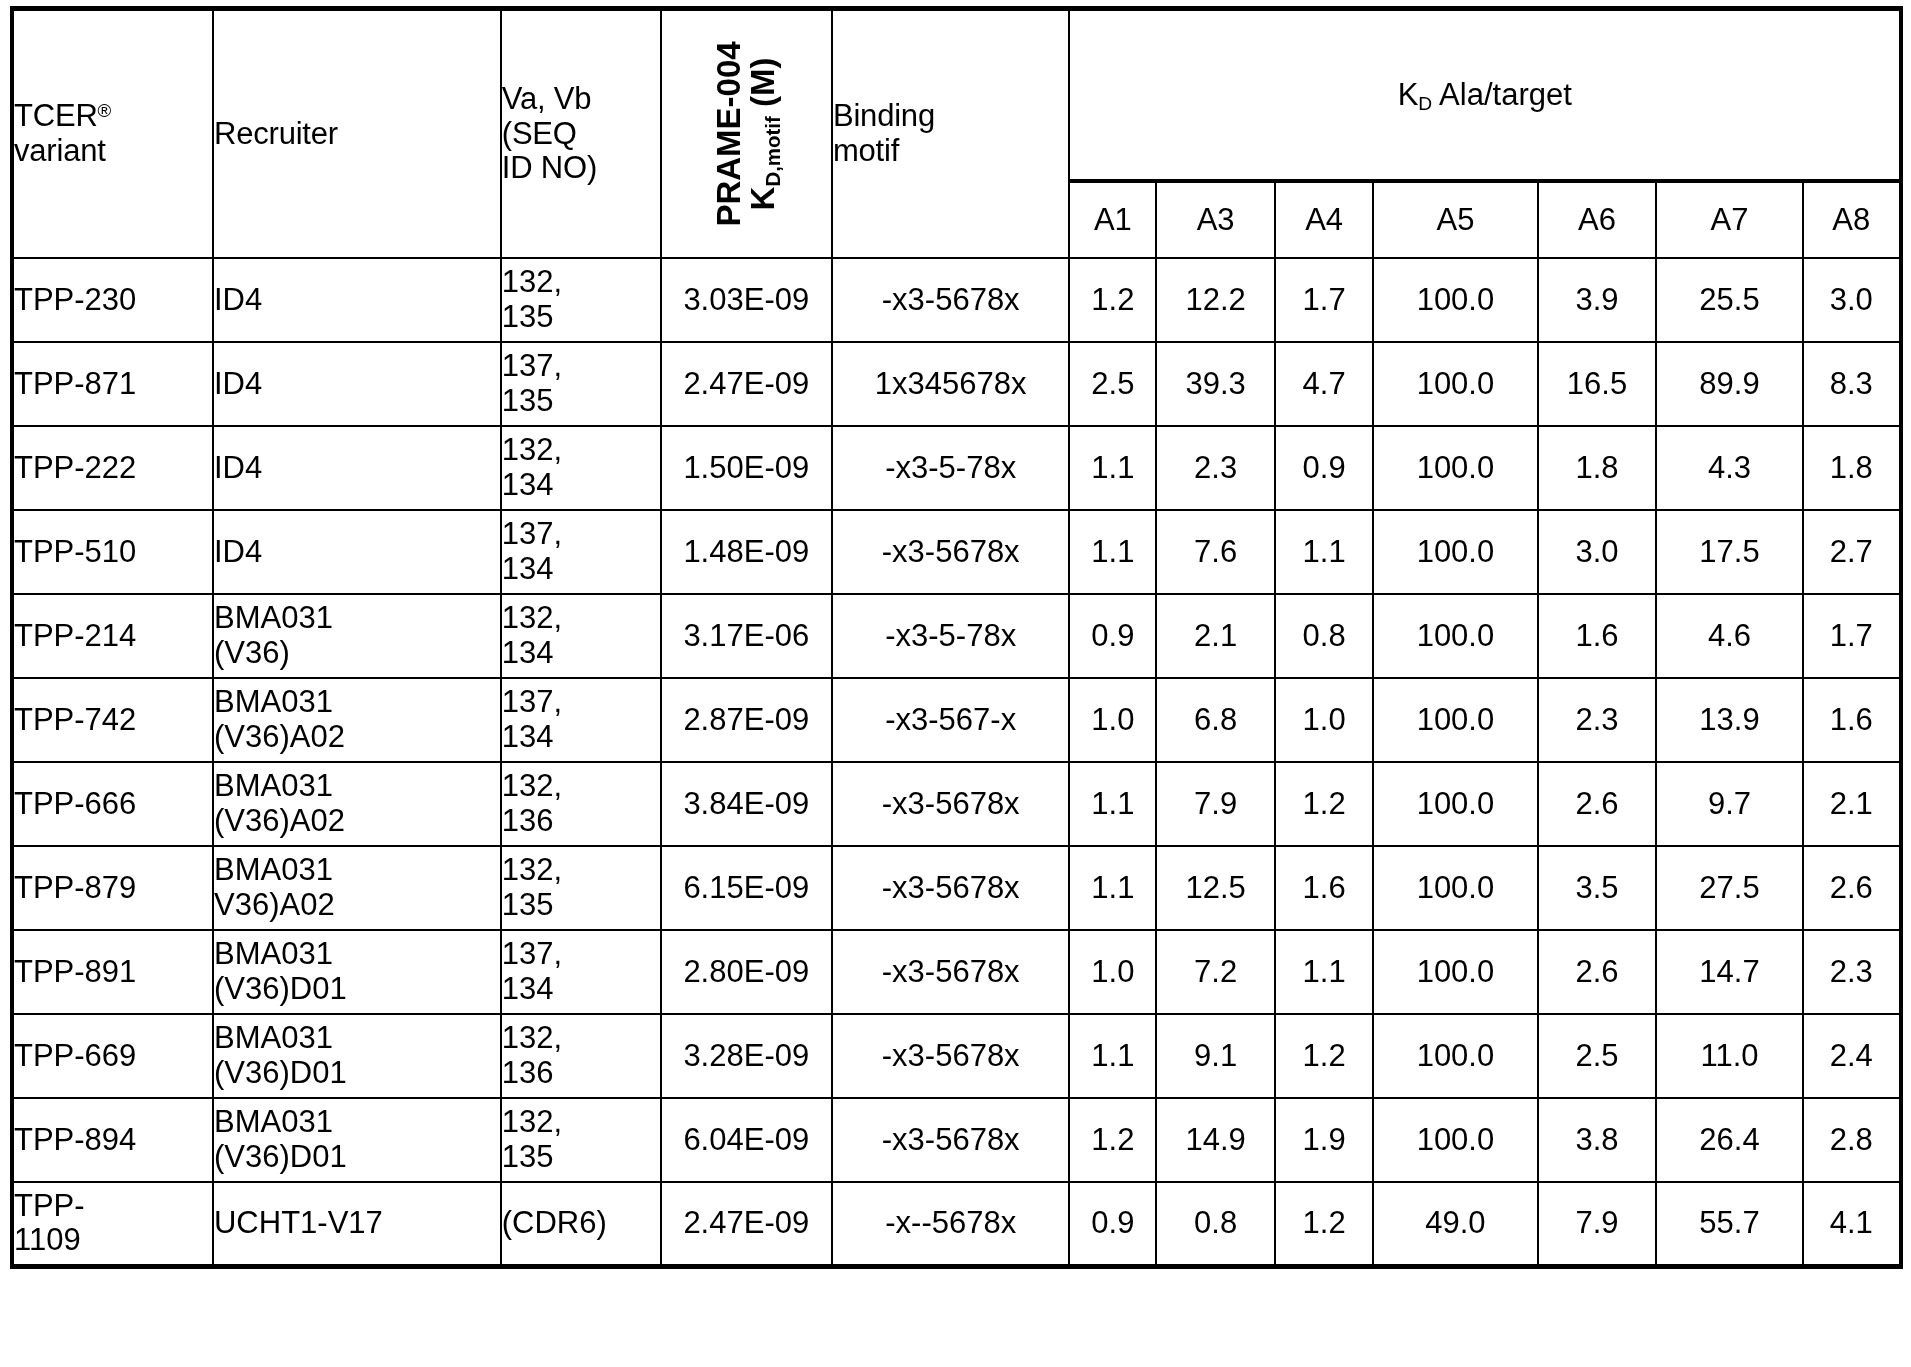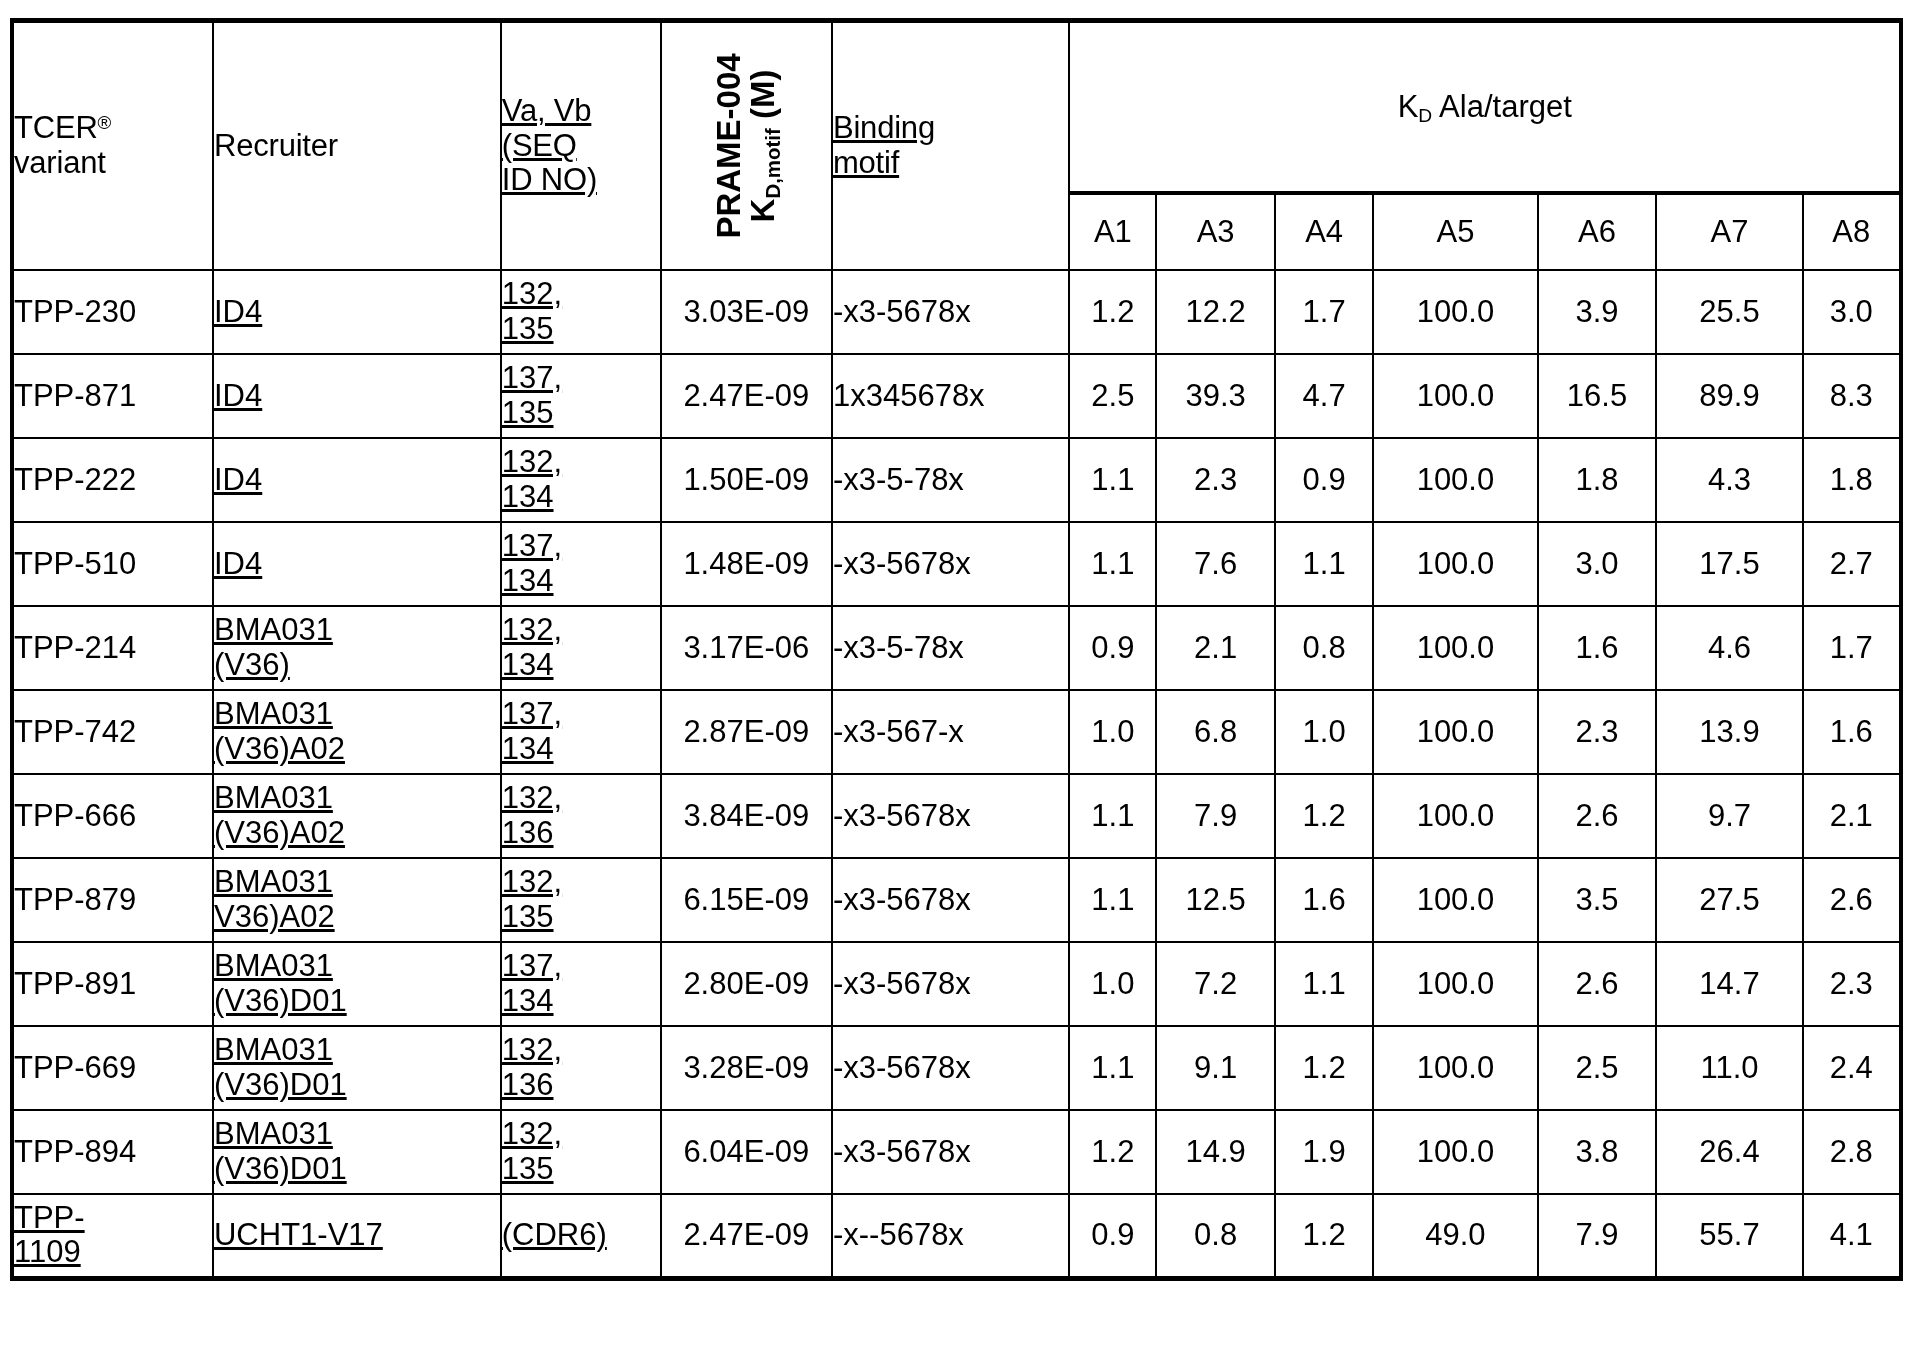--- a/index.html
+++ b/index.html
@@ -11,21 +11,21 @@
     width: 1911px;
     height: 1367px;
     font-family: "Liberation Sans", sans-serif;
     color: #000000;
     overflow: hidden;
   }
   .sheet {
     width: 1651px;
     height: 1367px;
     box-sizing: border-box;
-    padding: 18px 8px 10px 10px;
+    padding: 6px 8px 10px 10px;
   }
   table.patent-table {
     border-collapse: collapse;
     table-layout: fixed;
     width: 1893px;
     border-top: 5px solid #000;
     border-bottom: 5px solid #000;
     border-left: 4px solid #000;
     border-right: 4px solid #000;
   }
@@ -134,32 +134,32 @@
     line-height: 1.16;
   }
   td.kd {
     font-size: 31px;
     text-align: center;
     vertical-align: middle;
   }
   td.motif {
     font-size: 31px;
     padding: 2px 6px 2px 12px;
-    text-align: left;
+    text-align: center;
     vertical-align: middle;
     margin-left: 30px;
   }
   td.num {
     font-size: 31px;
     text-align: center;
     vertical-align: middle;
   }
   tr.datarow { height: 84px; }
   .nowrap { white-space: nowrap; }
-  .twoline { display: block; text-decoration: underline; }
+  .twoline { display: block; }
 </style>
 </head>
 <body>
 
 <div class="sheet">
   <table class="patent-table">
     <colgroup>
       <col class="c-variant">
         <col class="c-recruit">
         <col class="c-seq">

